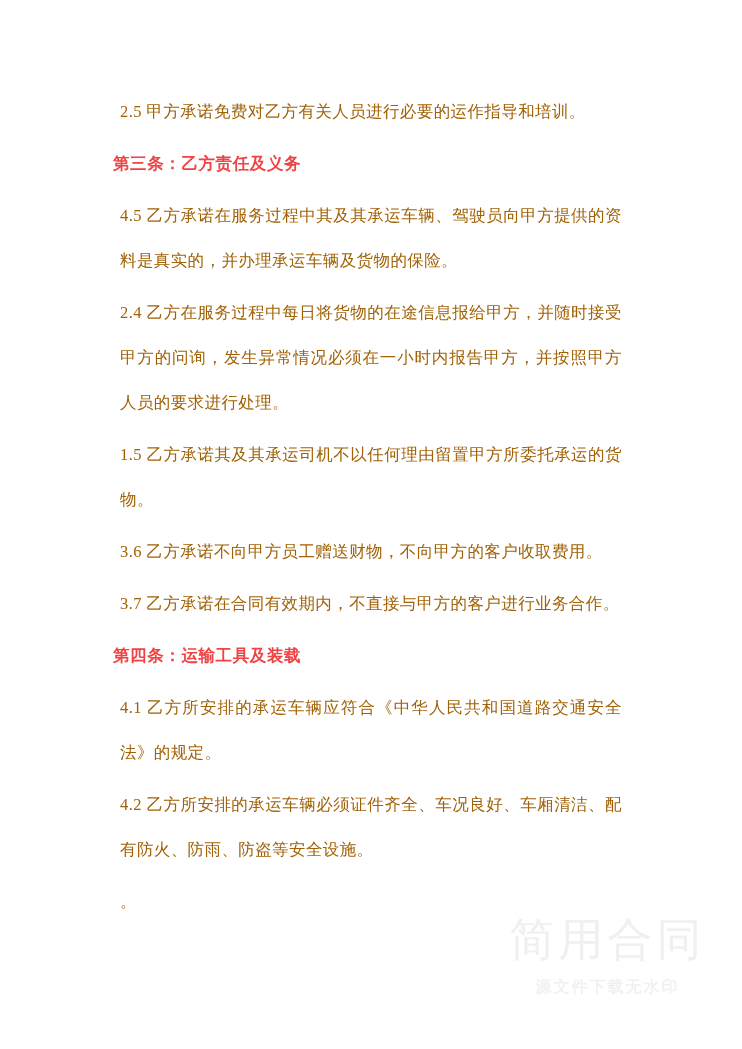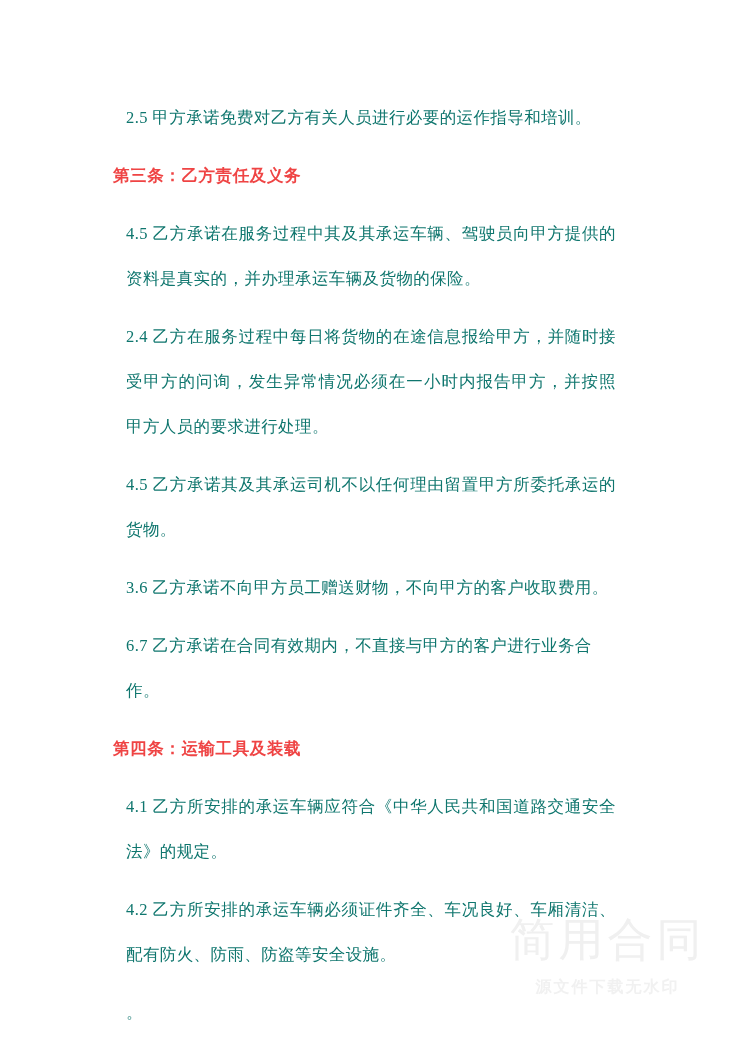--- a/index.html
+++ b/index.html
@@ -21,25 +21,25 @@
   }
   #doc-body {
     position: absolute;
     left: 113px;
     top: 82px;
     width: 516px;
   }
   .para {
     font-size: 16.5px;
     line-height: 45px;
-    color: #0f766e;
+    color: #a16207;
     letter-spacing: 0.4px;
     text-align: justify;
     text-justify: inter-ideograph;
-    margin: 13px;
+    margin: 7px;
     font-weight: 400;
     text-indent: 0;
   }
   .para.last-loose {
     text-align: left;
   }
   .heading {
     font-size: 16.5px;
     line-height: 45px;
     color: #ef4444;
@@ -81,23 +81,23 @@
 </head>
 <body>
 
 <div id="page">
 
   <div id="doc-body">
       <p class="para last-loose">2.5  甲方承诺免费对乙方有关人员进行必要的运作指导和培训。</p>
       <p class="heading">第三条：乙方责任及义务</p>
       <p class="para">4.5  乙方承诺在服务过程中其及其承运车辆、驾驶员向甲方提供的资料是真实的，并办理承运车辆及货物的保险。</p>
       <p class="para">2.4  乙方在服务过程中每日将货物的在途信息报给甲方，并随时接受甲方的问询，发生异常情况必须在一小时内报告甲方，并按照甲方人员的要求进行处理。</p>
-      <p class="para">4.5  乙方承诺其及其承运司机不以任何理由留置甲方所委托承运的货物。</p>
+      <p class="para">1.5  乙方承诺其及其承运司机不以任何理由留置甲方所委托承运的货物。</p>
       <p class="para last-loose">3.6  乙方承诺不向甲方员工赠送财物，不向甲方的客户收取费用。</p>
-      <p class="para last-loose">6.7  乙方承诺在合同有效期内，不直接与甲方的客户进行业务合作。</p>
+      <p class="para last-loose">3.7  乙方承诺在合同有效期内，不直接与甲方的客户进行业务合作。</p>
       <p class="heading">第四条：运输工具及装载</p>
       <p class="para">4.1  乙方所安排的承运车辆应符合《中华人民共和国道路交通安全法》的规定。</p>
       <p class="para">4.2  乙方所安排的承运车辆必须证件齐全、车况良好、车厢清洁、配有防火、防雨、防盗等安全设施。</p>
       <p class="para last-loose">。</p>
     </div>
 
   <div id="watermark">
     <div class="wm-main">简用合同</div>
     <div class="wm-sub">源文件下载无水印</div>
   </div>

